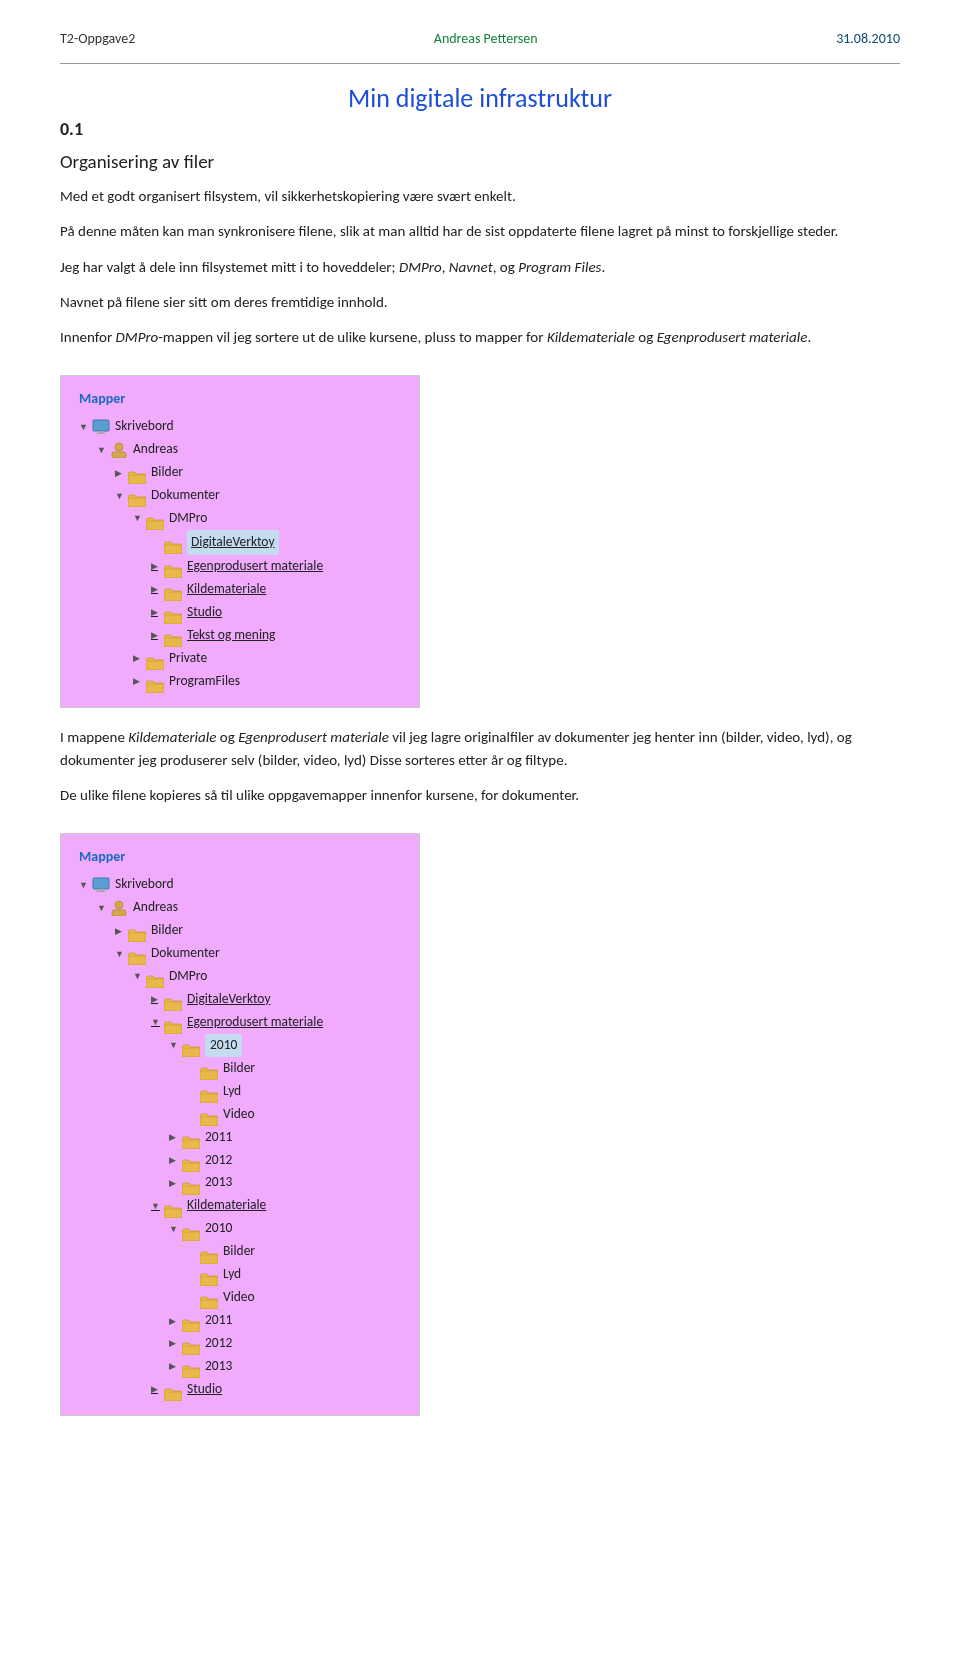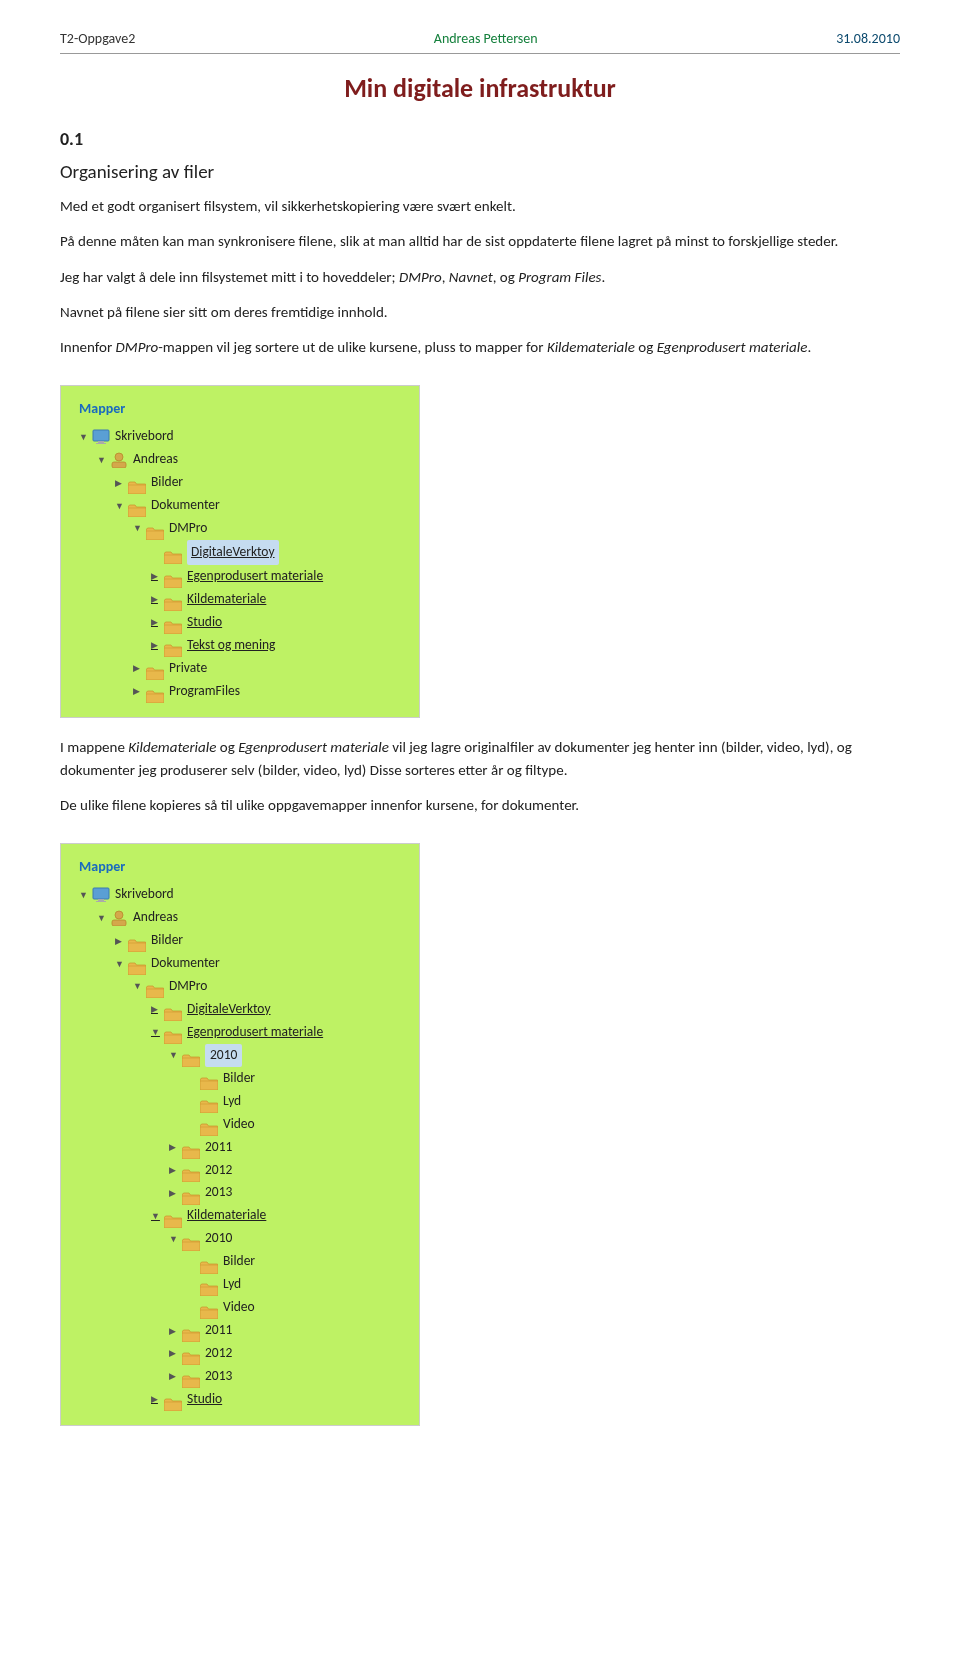--- a/index.html
+++ b/index.html
@@ -9,32 +9,32 @@
       color: #222;
       background: #fff;
       width: 960px;
       padding: 30px 60px 60px 60px;
     }
     .header-row {
       display: flex;
       justify-content: space-between;
       align-items: flex-start;
       border-bottom: 1px solid #999;
-      padding-bottom: 6px;
+      padding-bottom: 16px;
       margin-bottom: 8px;
     }
     .header-left { font-size: 14px; color: #333; }
     .header-center { font-size: 14px; color: #15803d; }
     .header-right { font-size: 14px; color: #0c4a6e; }
     .doc-title {
       text-align: center;
       font-size: 26px;
-      font-weight: bold;
-      margin: 18px 0 24px 0;
-      color: #7f1d1d;
+      font-weight: normal;
+      margin: 18px 0 4px 0;
+      color: #1d4ed8;
     }
     .section-num {
       font-size: 18px;
       font-weight: bold;
       margin-bottom: 10px;
     }
     .section-heading {
       font-size: 19px;
       font-weight: normal;
       margin-bottom: 12px;
@@ -42,21 +42,21 @@
     p {
       margin-bottom: 12px;
       line-height: 1.55;
       font-size: 15px;
     }
     em { font-style: italic; }
     .folder-diagram {
       border: 1px solid #ccc;
       padding: 14px 18px;
       margin: 14px 0 18px 0;
-      background: #bef264;
+      background: #f0abfc;
       display: inline-block;
       min-width: 360px;
       max-width: 520px;
     }
     .folder-diagram-title {
       color: #1a6bbf;
       font-size: 14px;
       font-weight: bold;
       margin-bottom: 8px;
     }

